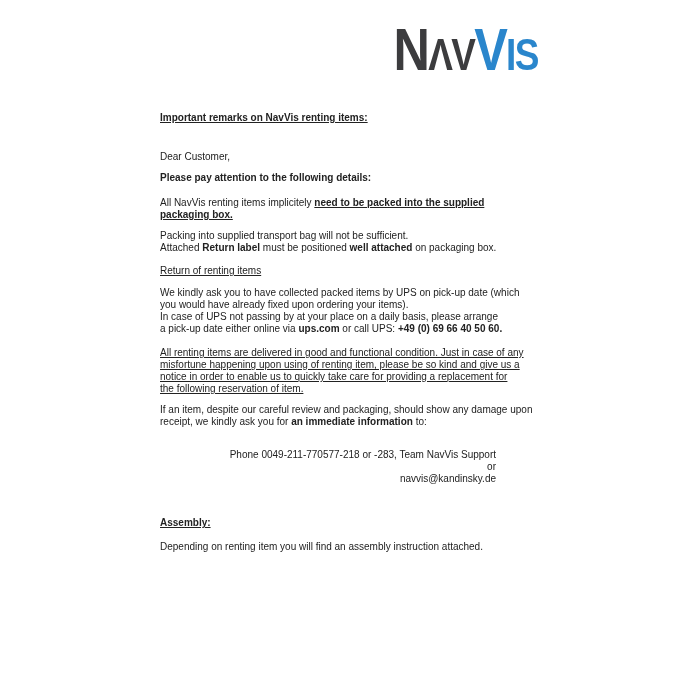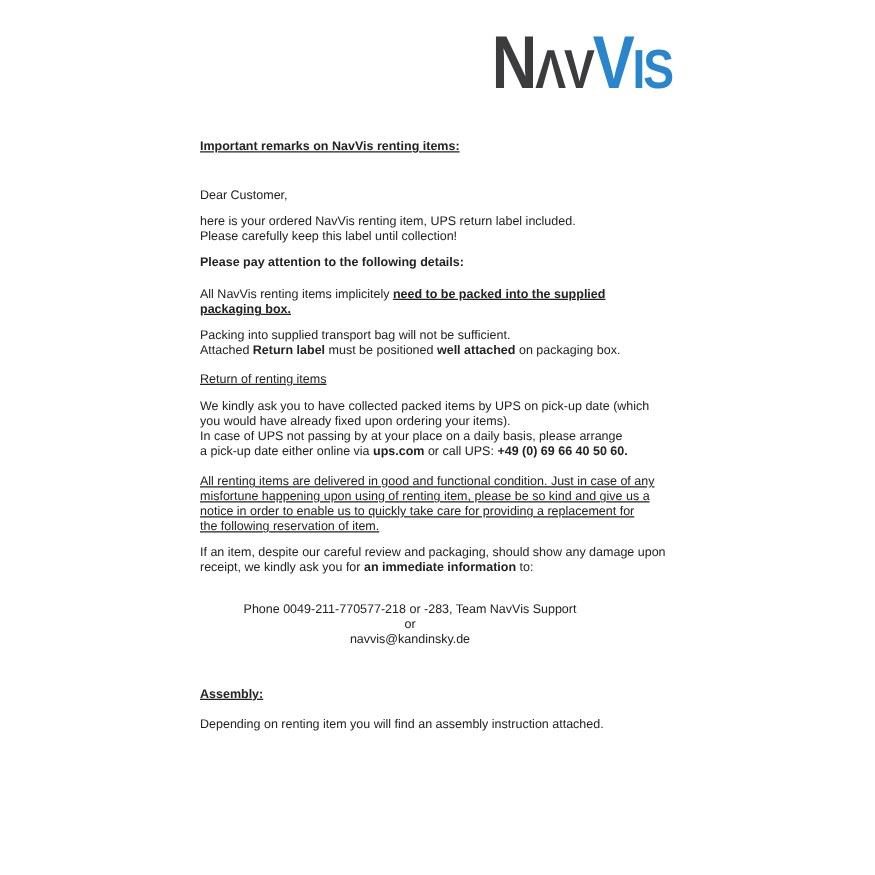--- a/index.html
+++ b/index.html
@@ -59,26 +59,25 @@
 
 <div id="page">
 
   <div id="logo">
     <span class="big dark">N</span><span class="small dark">ΛV</span><span class="big blue">V</span><span class="small blue">IS</span>
   </div>
 
   <div id="letter">
       <p class="block" style="margin-top: 0px;"><span class="b u">Important remarks on NavVis renting items:</span></p>
       <p class="block" style="margin-top: 27px;"><span>Dear Customer,</span></p>
-      <p class="block" style="margin-top: 9px;"><span>here is your ordered NavVis renting item, UPS return label included.</span><br><span>Please carefully keep this label until collection!</span></p>
       <p class="block" style="margin-top: 9px;"><span class="b">Please pay attention to the following details:</span></p>
       <p class="block" style="margin-top: 13px;"><span>All NavVis renting items implicitely </span><span class="b u">need to be packed into the supplied</span><br><span class="b u">packaging box.</span></p>
       <p class="block" style="margin-top: 9px;"><span>Packing into supplied transport bag will not be sufficient.</span><br><span>Attached </span><span class="b">Return label</span><span> must be positioned </span><span class="b">well attached</span><span> on packaging box.</span></p>
       <p class="block" style="margin-top: 11px;"><span class="u">Return of renting items</span></p>
       <p class="block" style="margin-top: 10px;"><span>We kindly ask you to have collected packed items by UPS on pick-up date (which</span><br><span>you would have already fixed upon ordering your items).</span><br><span>In case of UPS not passing by at your place on a daily basis, please arrange</span><br><span>a pick-up date either online via </span><span class="b">ups.com</span><span> or call UPS: </span><span class="b">+49 (0) 69 66 40 50 60.</span></p>
       <p class="block" style="margin-top: 12px; text-decoration: underline;"><span>All renting items are delivered in good and functional condition. Just in case of any</span><br><span>misfortune happening upon using of renting item, please be so kind and give us a</span><br><span>notice in order to enable us to quickly take care for providing a replacement for</span><br><span>the following reservation of item.</span></p>
       <p class="block" style="margin-top: 9px;"><span>If an item, despite our careful review and packaging, should show any damage upon</span><br><span>receipt, we kindly ask you for </span><span class="b">an immediate information</span><span> to:</span></p>
-      <p class="block center" style="margin-top: 21px; width: 336px;"><span>Phone 0049-211-770577-218 or -283, Team NavVis Support</span><br><span>or</span><br><span>navvis@kandinsky.de</span></p>
+      <p class="block center" style="margin-top: 21px; width: 336px; text-align: right;"><span>Phone 0049-211-770577-218 or -283, Team NavVis Support</span><br><span>or</span><br><span>navvis@kandinsky.de</span></p>
       <p class="block" style="margin-top: 32px;"><span class="b u">Assembly:</span></p>
       <p class="block" style="margin-top: 12px;"><span>Depending on renting item you will find an assembly instruction attached.</span></p>
     </div>
 
 </div>
 
 </body></html>

